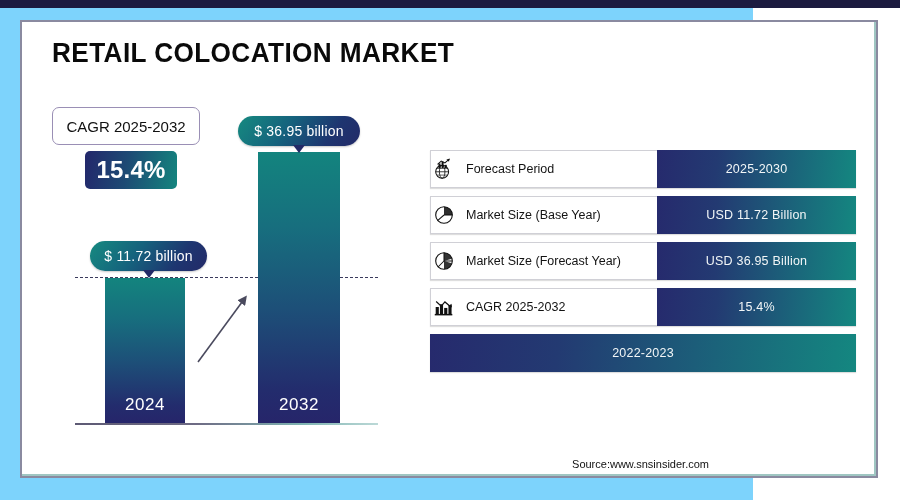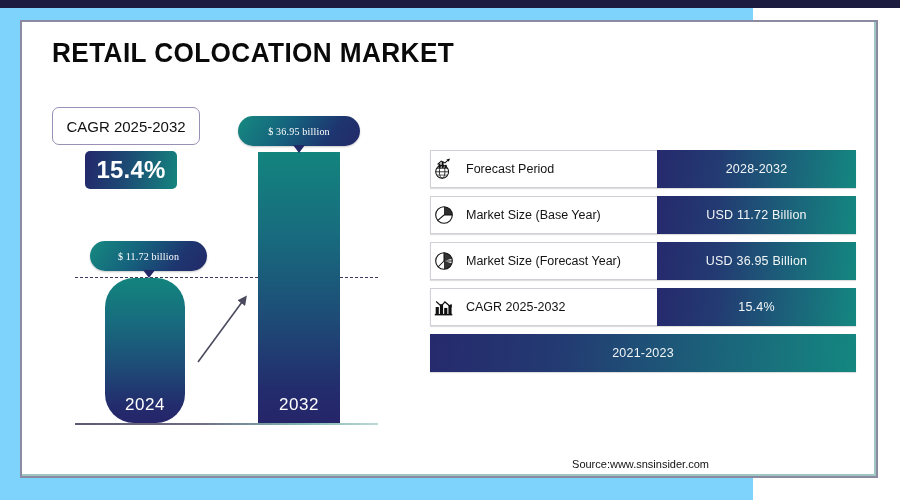--- a/index.html
+++ b/index.html
@@ -119,21 +119,20 @@
 
   .bar {
     position: absolute;
     background: linear-gradient(180deg, #13847e 0%, #176e7e 28%, #1d4f78 58%, #232c6d 88%, #26256a 100%);
   }
   .bar-2024 {
     left: 45px;    
     top: 168px;    
     width: 80px;
     height: 145px; 
-    border-radius: 29px;
   }
   .bar-2032 {
     left: 198px;   
     top: 42px;     
     width: 82px;
     height: 271px; 
   }
   .bar-year {
     position: absolute;
     bottom: 8px;
@@ -180,24 +179,23 @@
     position: absolute;
     border-radius: 999px;
     display: flex;
     align-items: center;
     justify-content: center;
     background: linear-gradient(125deg, #168a80 0%, #15627d 40%, #1e3570 75%, #232a68 100%);
     box-shadow: 0 1px 2px rgba(0,0,0,0.22);
   }
   .pill-text {
     color: #ffffff;
-    font-size: 10px;
+    font-size: 14px;
     white-space: nowrap;
     letter-spacing: 0.2px;
-    font-family: Liberation Serif, serif;
   }
   .pill::after {
     content: "";
     position: absolute;
     bottom: -7px;
     left: 50%;
     margin-left: -6px;
     width: 0; height: 0;
     border-left: 6px solid transparent;
     border-right: 6px solid transparent;
@@ -341,21 +339,21 @@
             <rect x="7" y="7" width="2.2" height="5" fill="#111"></rect>
             <rect x="10.4" y="5" width="2.2" height="7" fill="#111"></rect>
             <rect x="13.8" y="8.5" width="2.2" height="3.5" fill="#111"></rect>
             <polyline points="6,8 10,4.5 14,6.5 19,2" fill="none" stroke="#111" stroke-width="1.1"></polyline>
             <polygon points="19,2 15.6,2.6 18.4,5.2" fill="#111"></polygon>
           </svg>
         </span>
         <span class="spec-label-text">Forecast Period</span>
       </div>
       <div class="spec-value-cell">
-        <span class="spec-value-text">2028-2032</span>
+        <span class="spec-value-text">2025-2030</span>
       </div>
     </div>
 
     <div class="spec-row">
       <div class="spec-label-cell">
         <span class="spec-icon">
           <svg viewBox="0 0 26 26" width="24" height="24">
             <circle cx="13" cy="13" r="9" fill="none" stroke="#111" stroke-width="1.2"></circle>
             <path d="M13,13 L13,4 A9,9 0 0,1 22,13 Z" fill="#111" opacity="0.88"></path>
             <line x1="13" y1="13" x2="22" y2="13" stroke="#111" stroke-width="1.1"></line>
@@ -403,21 +401,21 @@
         </span>
         <span class="spec-label-text">CAGR 2025-2032</span>
       </div>
       <div class="spec-value-cell">
         <span class="spec-value-text">15.4%</span>
       </div>
     </div>
 
     <div class="spec-row">
       <div class="spec-value-cell">
-        <span class="spec-value-text">2021-2023</span>
+        <span class="spec-value-text">2022-2023</span>
       </div>
     </div>
 
   </div>
 
   <div class="source">Source:www.snsinsider.com</div>
 
 </div>
 
 </body></html>

